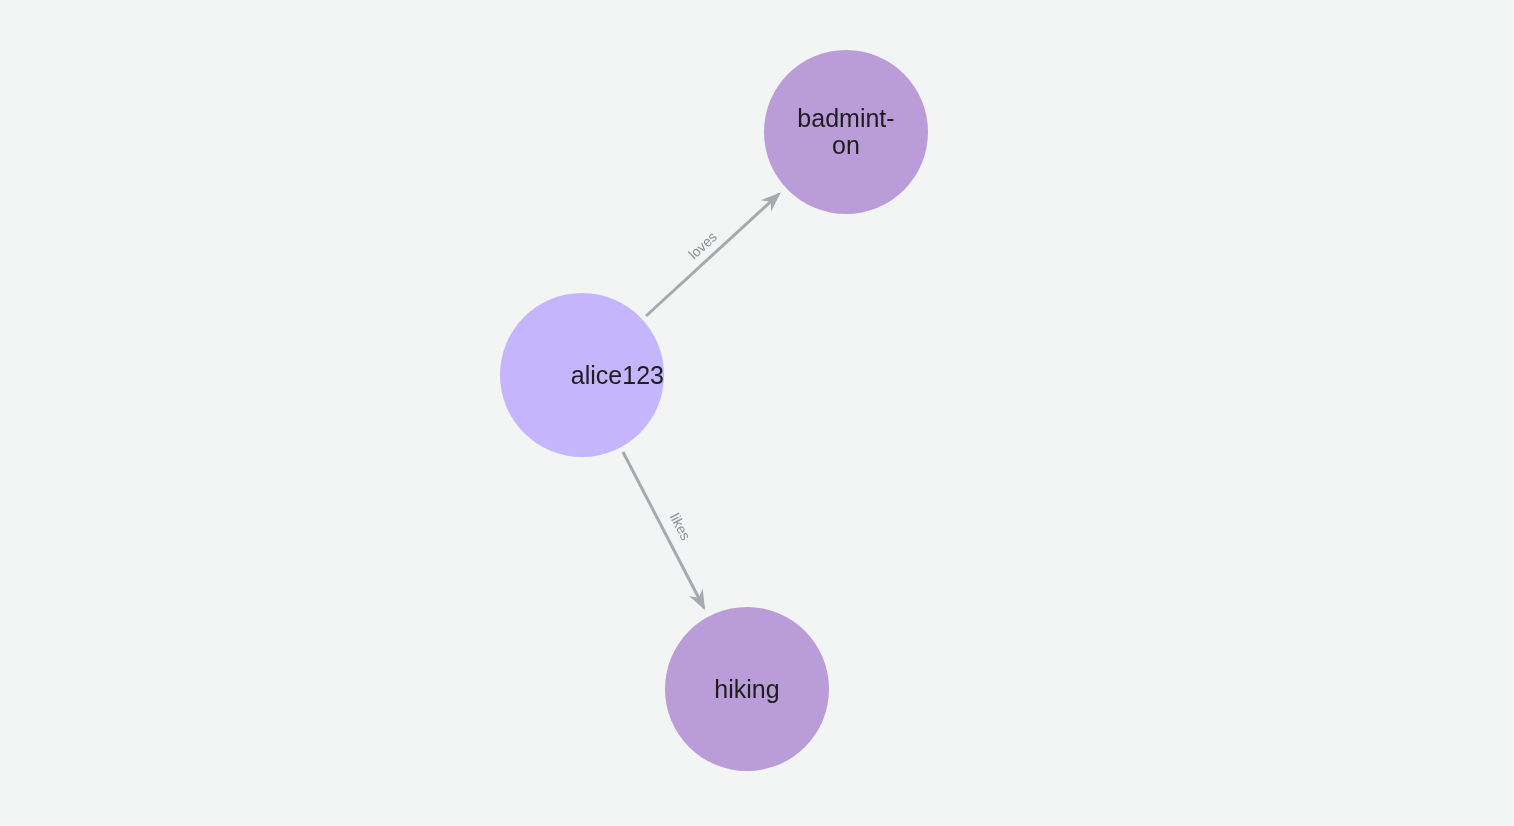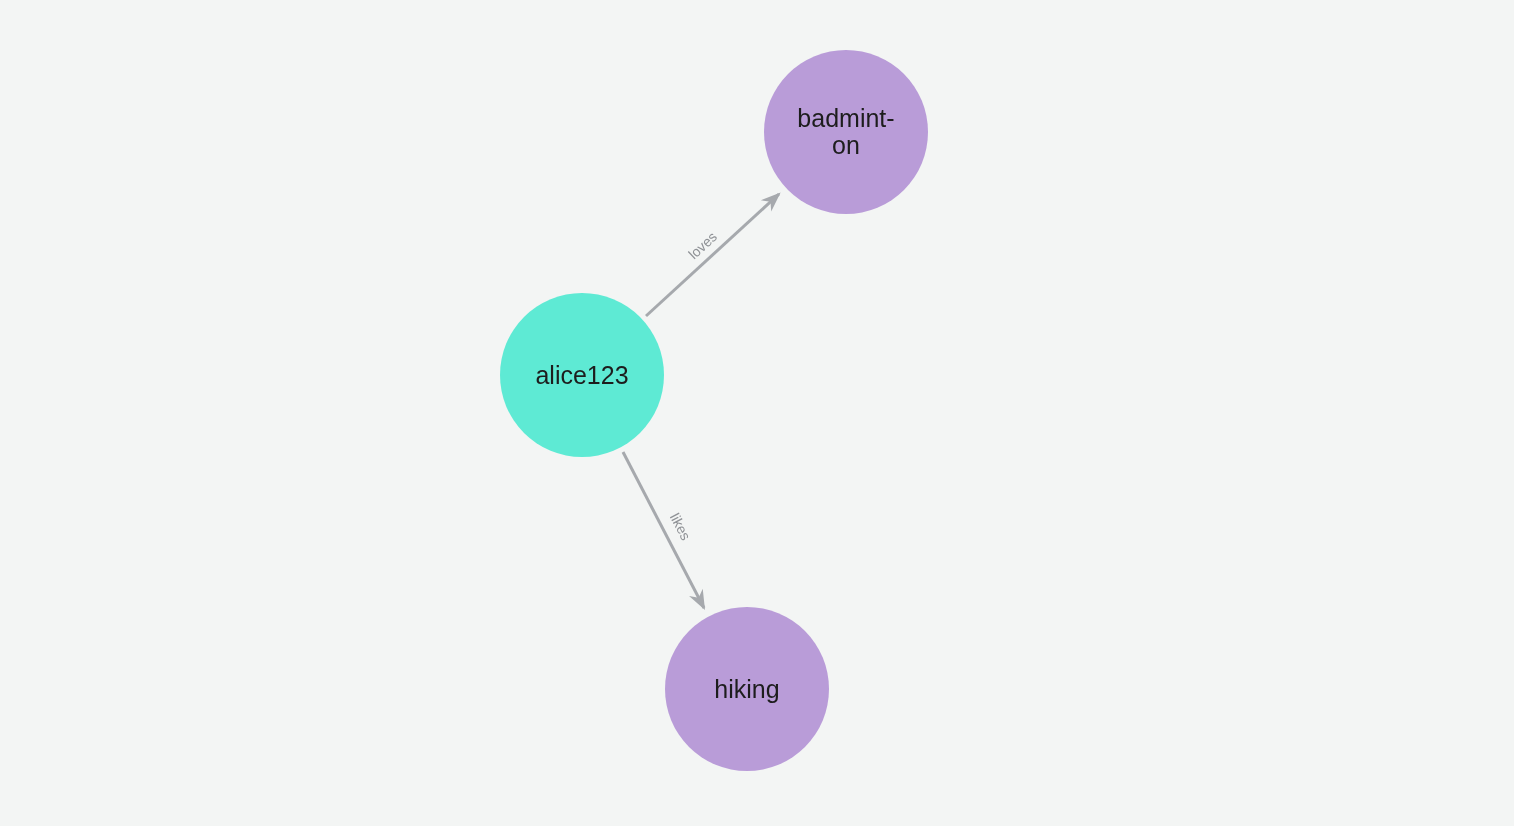--- a/index.html
+++ b/index.html
@@ -45,21 +45,21 @@
     text-align: center;
     cursor: pointer;
   }
   .node-label {
     font-size: 25px;
     line-height: 27px;
     color: #1d1d1d;
     white-space: pre-line;
     text-align: center;
   }
-  .node-person { background: #5eead4; }
+  .node-person { background: #c4b5fd; justify-content: flex-end; }
   .node-hobby  { background: #b99cd8; }
   #node-alice123  { left: 500px; top: 293px; }
   #node-badminton { left: 764px; top:  50px; }
   #node-hiking    { left: 665px; top: 607px; }
 </style>
 </head>
 <body>
 
 <div class="canvas">
 

